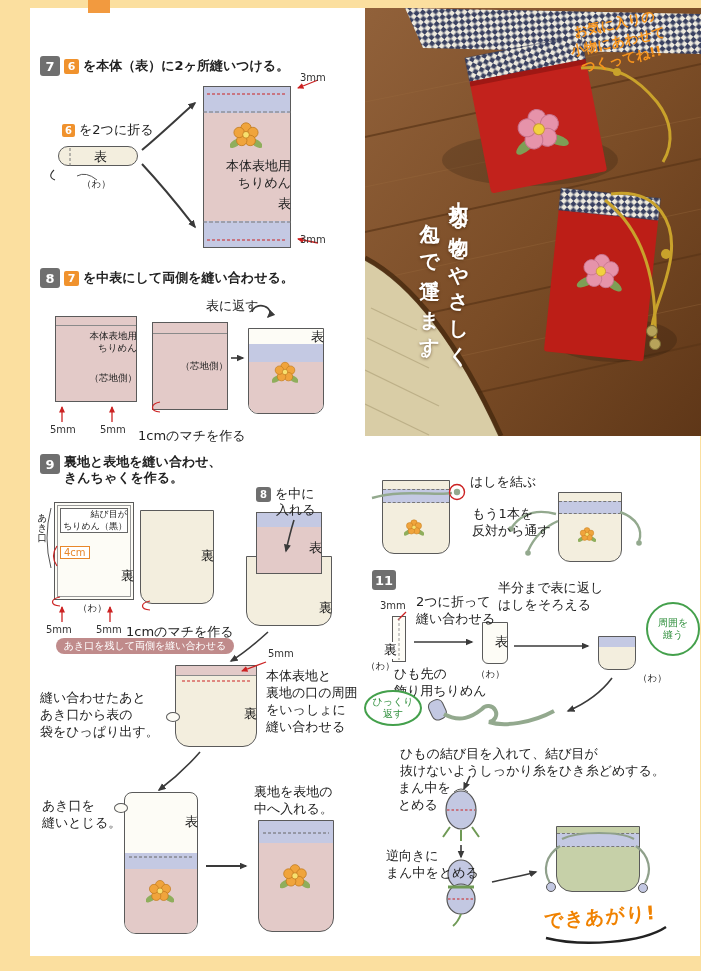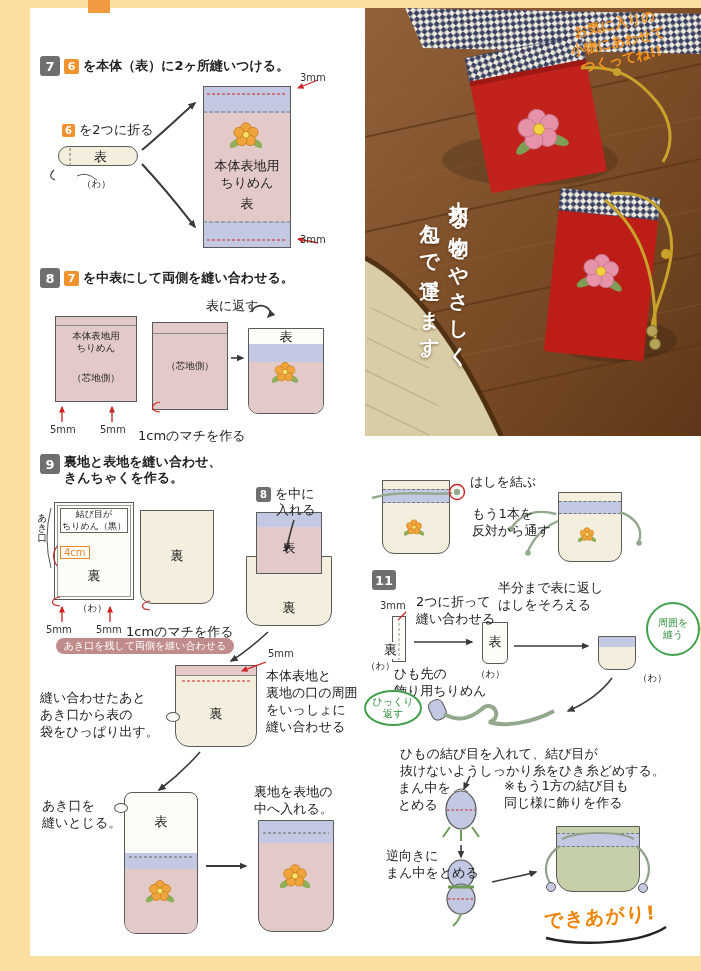--- a/index.html
+++ b/index.html
@@ -4,21 +4,21 @@
 <style>
   *{box-sizing:border-box;margin:0;padding:0}
   body{margin:0;background:#FBDF9F}
   .page{position:relative;width:701px;height:971px;background:#FBDF9F;
         font-family:"DejaVu Sans",sans-serif;overflow:hidden}
   .panel{position:absolute;left:30px;top:8px;width:670px;height:948px;background:#fff}
   .a{position:absolute}
   .lbl{font-size:13px;color:#222;line-height:1.3;z-index:7}
   .sm{font-size:9.5px}
   .pre{white-space:pre-line}
-  .ctr{text-align:center}
+  .ctr{text-align:right}
   .stepnum{background:#6F6F6F;color:#fff;font-weight:bold;font-size:13px;min-width:20px;height:20px;
            display:flex;align-items:center;justify-content:center;border-radius:3px;padding:0 3px}
   .refnum{background:#F0922D;color:#fff;font-weight:bold;font-size:11px;width:15px;height:15px;
           display:flex;align-items:center;justify-content:center;border-radius:2px;flex:0 0 auto}
   .hdr{display:flex;align-items:center;gap:4px;z-index:7}
   .title{font-size:13px;font-weight:bold;color:#222;white-space:pre-line;line-height:1.25}
   .mm{font-size:10px;color:#333;z-index:7}
   .fab{border:1.4px solid #5a5a5a;z-index:2}
   .overlay{left:0;top:0;pointer-events:none;z-index:6}
   .mauve{background:#C08B8B;color:#fff;font-size:10px;border-radius:8px;height:16px;line-height:16px;
@@ -298,22 +298,20 @@
 <div class="a lbl pre" style="left:394px;top:666px">ひも先の
 飾り用ちりめん</div>
 <div class="a gcirc" style="left:364px;top:690px;width:58px;height:36px;border-radius:50%">ひっくり
 返す</div>
 <div class="a lbl pre" style="left:400px;top:746px">ひもの結び目を入れて、結び目が
 抜けないようしっかり糸をひき糸どめする。</div>
 <div class="a lbl pre" style="left:398px;top:780px">まん中を
 とめる</div>
 <div class="a lbl pre" style="left:386px;top:848px">逆向きに
 まん中をとめる</div>
-<div class="a lbl pre" style="left:504px;top:778px">※もう1方の結び目も
-同じ様に飾りを作る</div>
 <div class="a fab" style="left:556px;top:826px;width:84px;height:66px;background:#C6D0A8;border-radius:0 0 16px 16px">
   <div class="band" style="position:absolute;left:0;top:6px;width:100%;height:14px;border-top:1px dashed #777;border-bottom:1px dashed #777"></div>
 </div>
 <div class="a done" style="left:544px;top:904px">できあがり!</div>
 
 <svg class="a overlay" width="701" height="971" viewBox="0 0 701 971">
 <defs>
   <marker id="ah" markerUnits="userSpaceOnUse" markerWidth="10" markerHeight="9" refX="6.5" refY="3.5" orient="auto">
           <path d="M0,0 L8,3.5 L0,7 Z" fill="#3a3a3a"></path>
         </marker>

